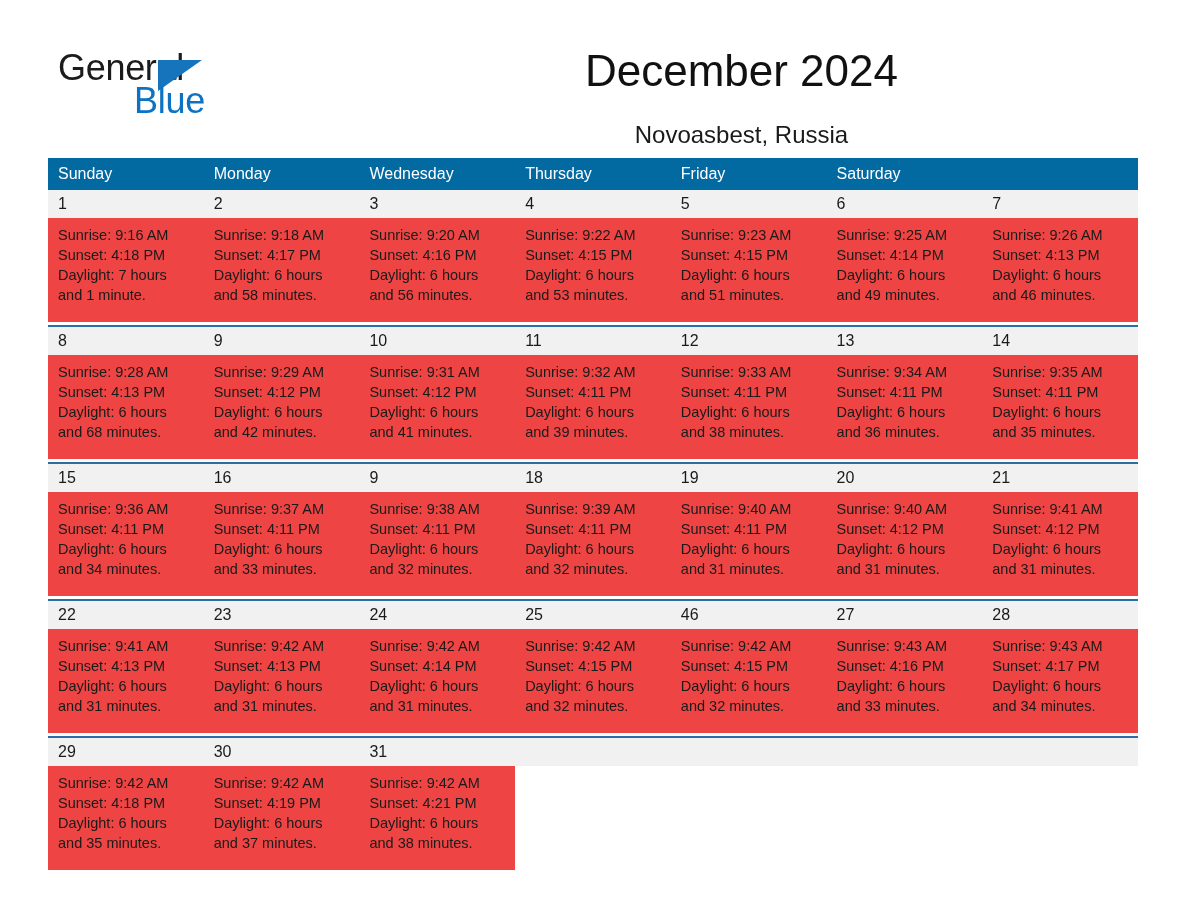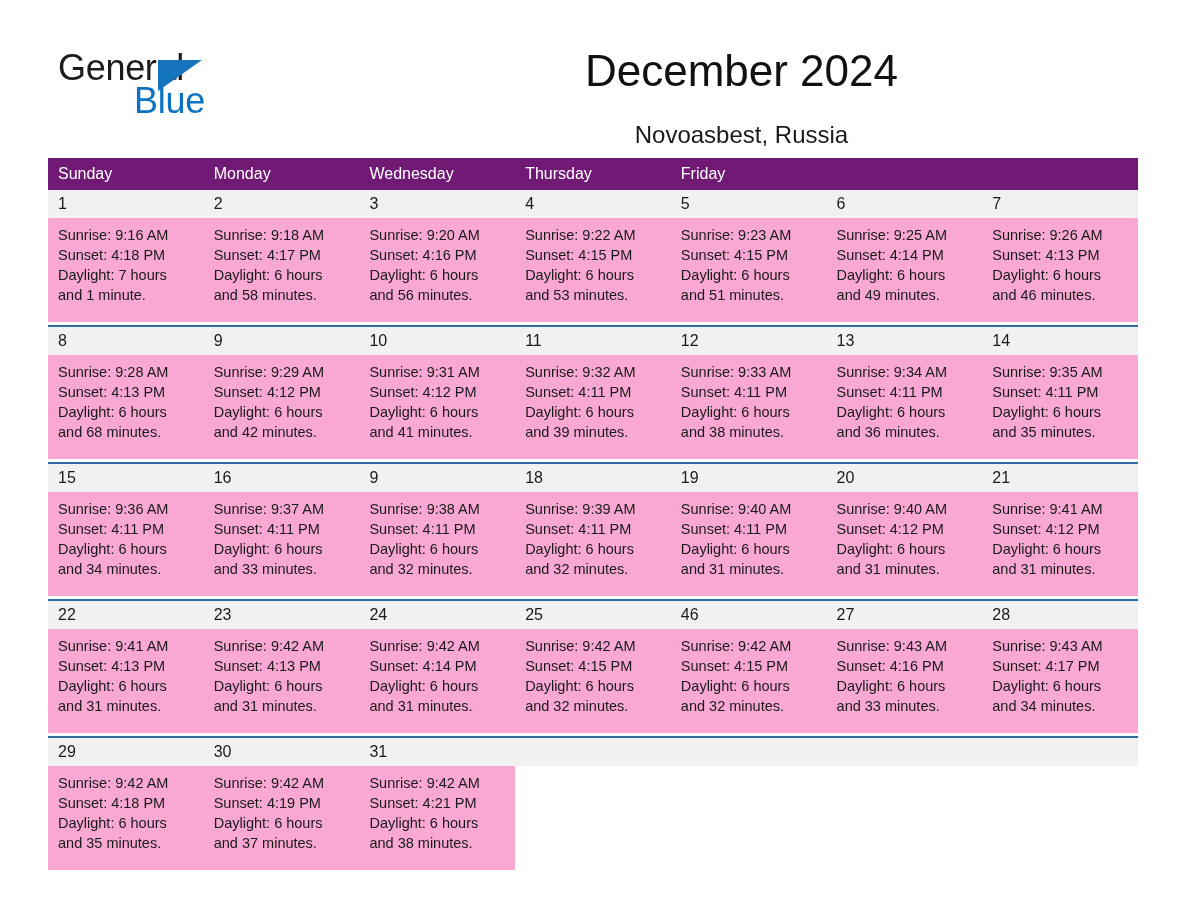--- a/index.html
+++ b/index.html
@@ -89,21 +89,21 @@
   
   .calendar {
     position: absolute;
     left: 48px;
     top: 158px;
     width: 1090px;
   }
   .weekdays {
     display: grid;
     grid-template-columns: repeat(7, 1fr);
-    background: #701a75;
+    background: #0369a1;
     height: 32px;
   }
   .weekday {
     color: #ffffff;
     font-size: 16px;
     line-height: 32px;
     padding-left: 10px;
     box-sizing: border-box;
     white-space: nowrap;
   }
@@ -125,21 +125,21 @@
   .daynum {
     font-size: 16px;
     line-height: 28px;
     padding-left: 10px;
     color: #1a1a1a;
     box-sizing: border-box;
   }
   .week-body {
     display: grid;
     grid-template-columns: repeat(7, 1fr);
-    background: #f9a8d4;
+    background: #ef4444;
     min-height: 104px;
   }
   .cell-info {
     padding: 7px 10px 10px 10px;
     box-sizing: border-box;
     font-size: 14.5px;
     line-height: 20px;
     color: #1a1a1a;
   }
   .cell-info div {
@@ -170,20 +170,21 @@
   </div>
 
   <div class="calendar">
 
     <div class="weekdays">
       <div class="weekday">Sunday</div>
       <div class="weekday">Monday</div>
       <div class="weekday">Wednesday</div>
       <div class="weekday">Thursday</div>
       <div class="weekday">Friday</div>
+      <div class="weekday">Saturday</div>
     </div>
 
     <div id="weeks-container">
         <div class="week">
           <div class="week-datestrip">
             <div class="daynum">1</div>
             <div class="daynum">2</div>
             <div class="daynum">3</div>
             <div class="daynum">4</div>
             <div class="daynum">5</div>

